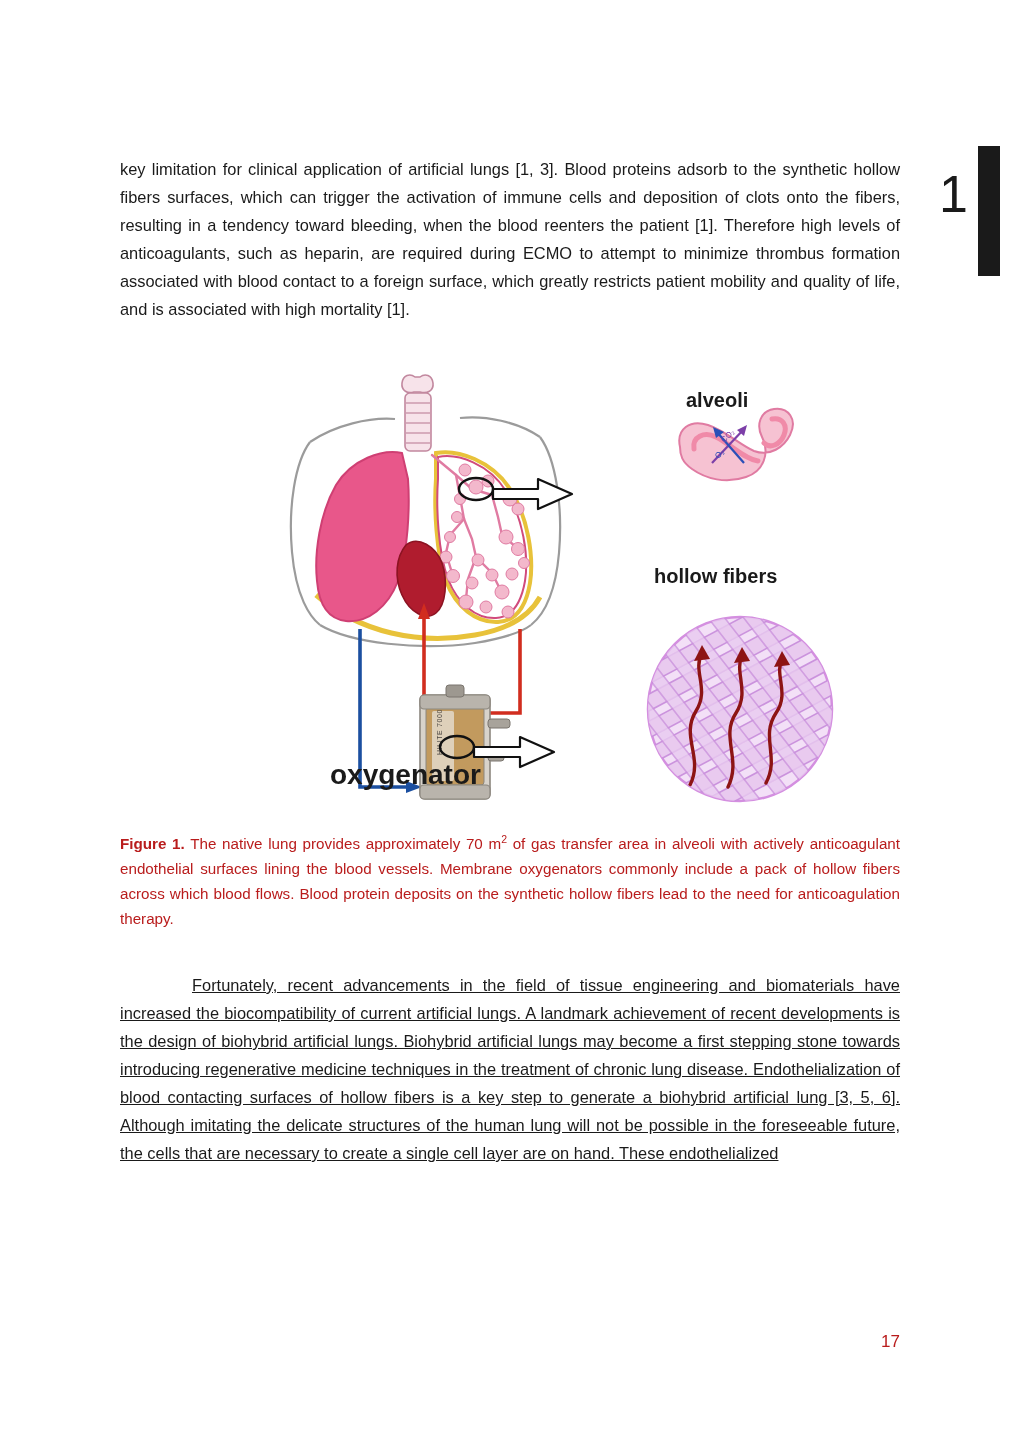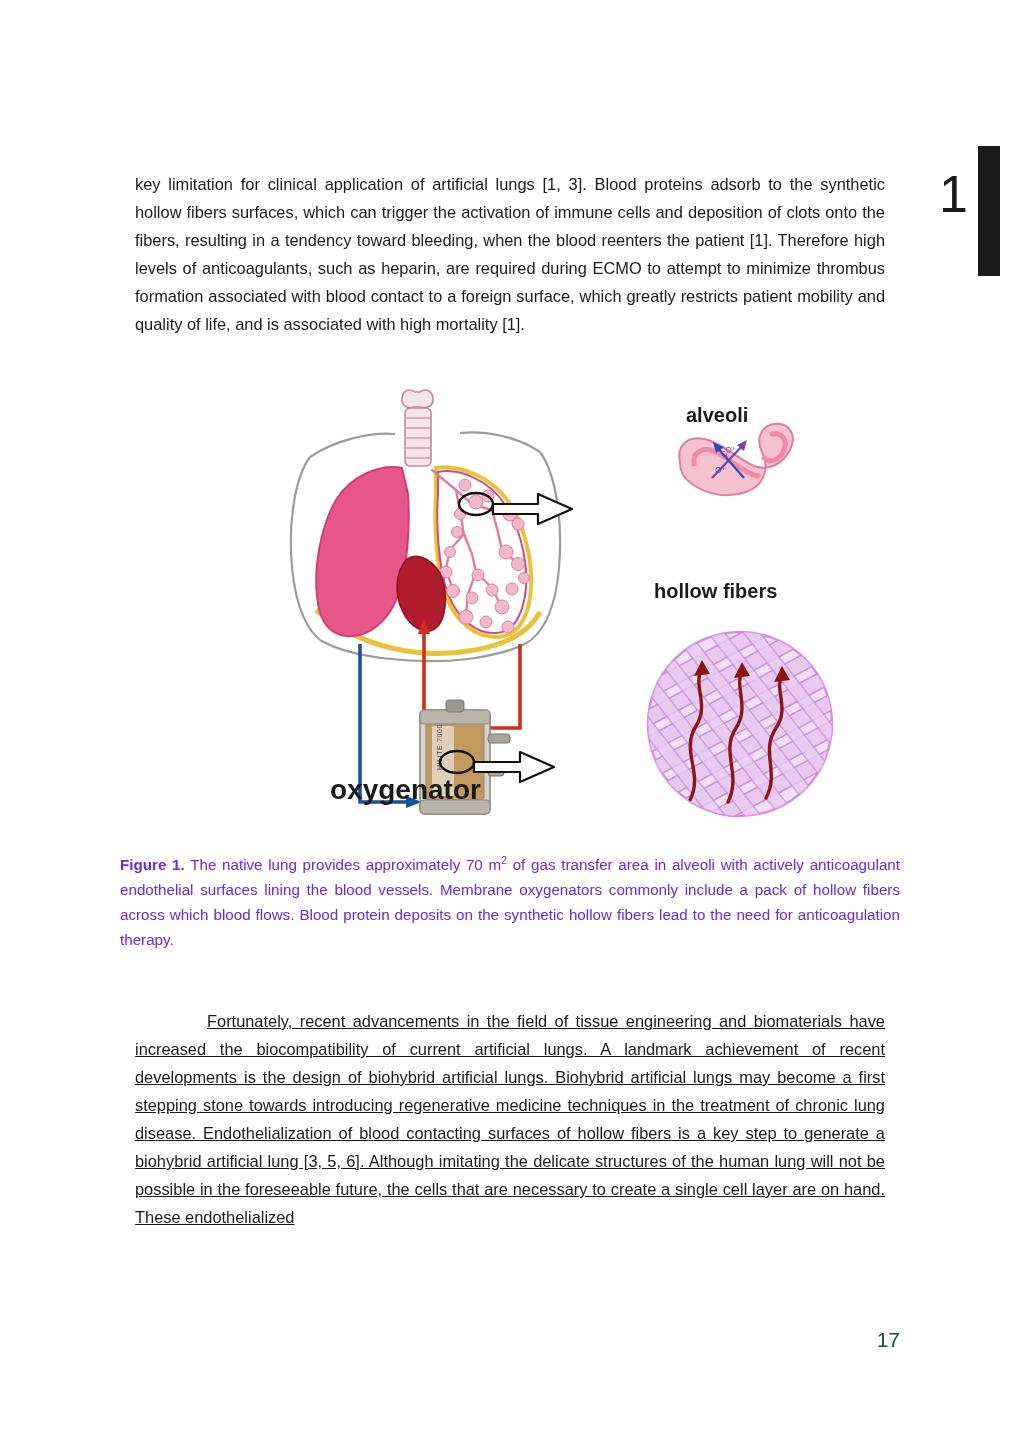--- a/index.html
+++ b/index.html
@@ -45,21 +45,21 @@
   }
 
   .content {
     position: absolute;
     left: 120px;
     top: 155px;
     width: 780px;
   }
 
   p.body-text {
-    margin: 15px;
+    margin: 0;
     font-size: 16.4px;
     line-height: 28px;
     text-align: justify;
     text-justify: inter-word;
     color: #1a1a1a;
   }
   p.body-text.indented {
     text-indent: 72px;
     text-decoration: underline;
   }
@@ -71,37 +71,37 @@
   }
   .figure-image {
     position: relative;
     width: 780px;
     height: 440px;
   }
 
   .fig-svg { display: block; }
 
   .figure-caption {
-    margin-top: 26px;
+    margin-top: 20px;
     font-size: 15.2px;
     line-height: 25px;
     text-align: justify;
-    color: #6d28d9;
+    color: #b91c1c;
   }
   .figure-caption b { font-weight: bold; }
   .figure-caption sup { font-size: 10.5px; vertical-align: super; }
 
   .para-gap { height: 40px; }
 
   .page-number {
     position: absolute;
     right: 120px;
     bottom: 88px;
-    font-size: 21px;
-    color: #14532d;
+    font-size: 17px;
+    color: #b91c1c;
   }
 
   .label-alveoli, .label-hollow, .label-oxygenator {
     font-weight: bold;
     font-family: "Liberation Sans", sans-serif;
     fill: #1a1a1a;
   }
 </style>
 </head>
 <body>

